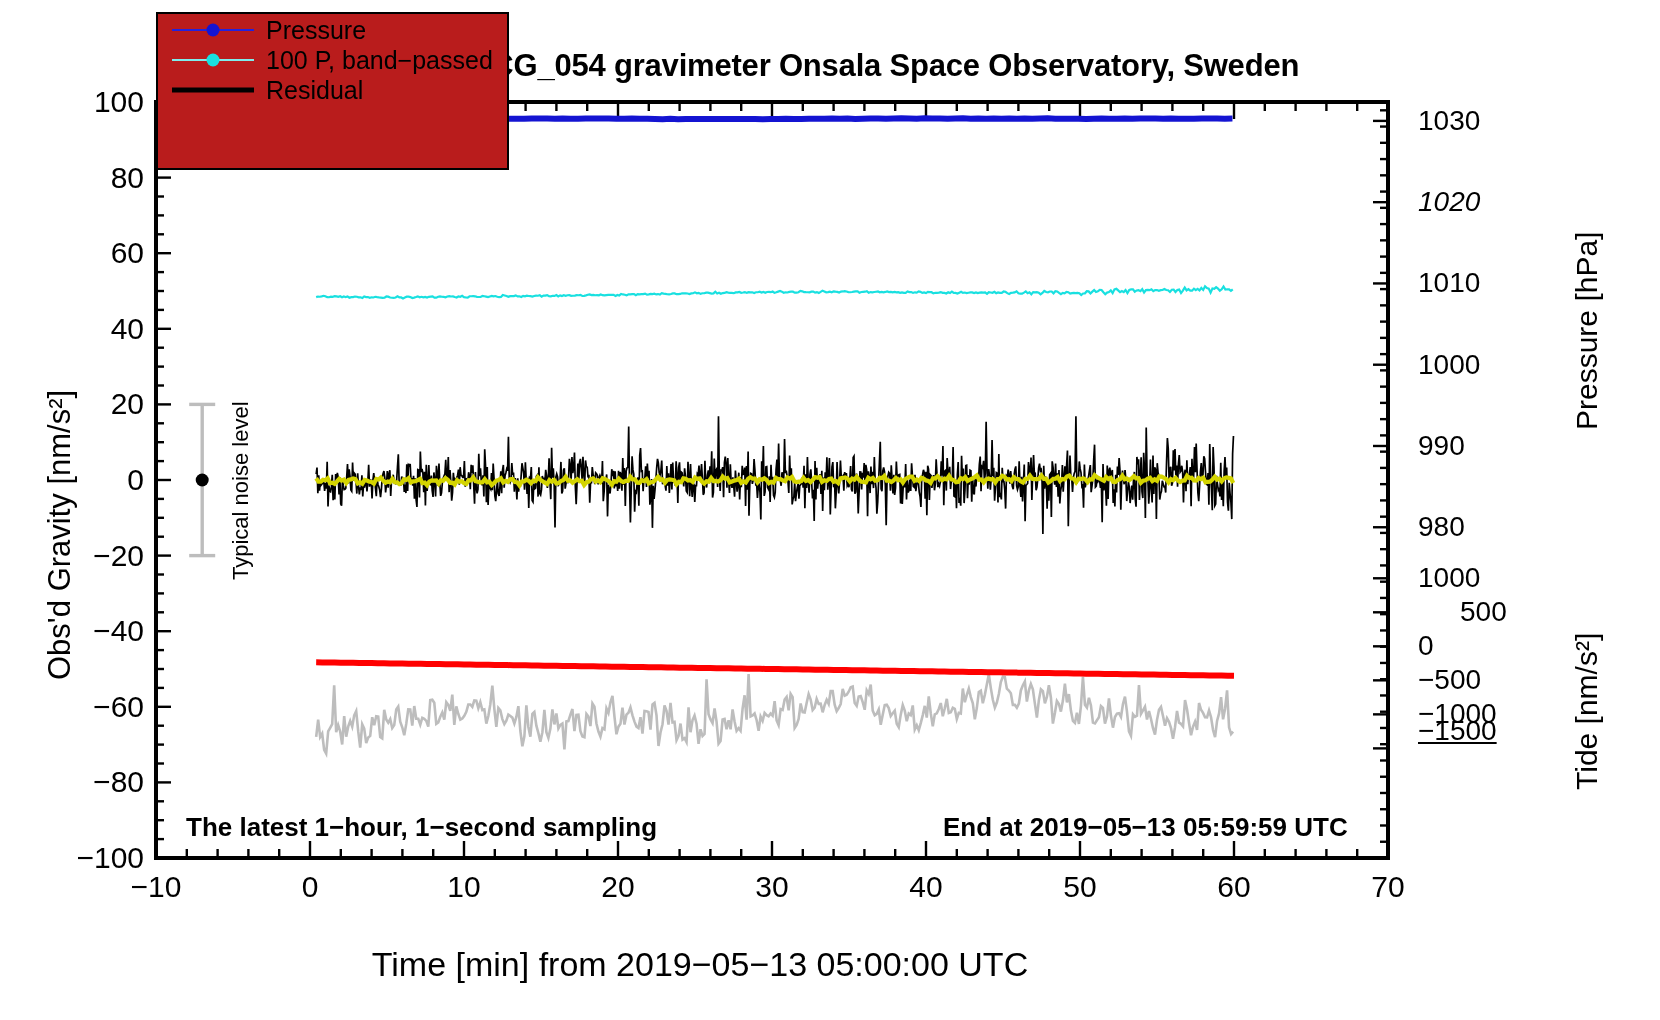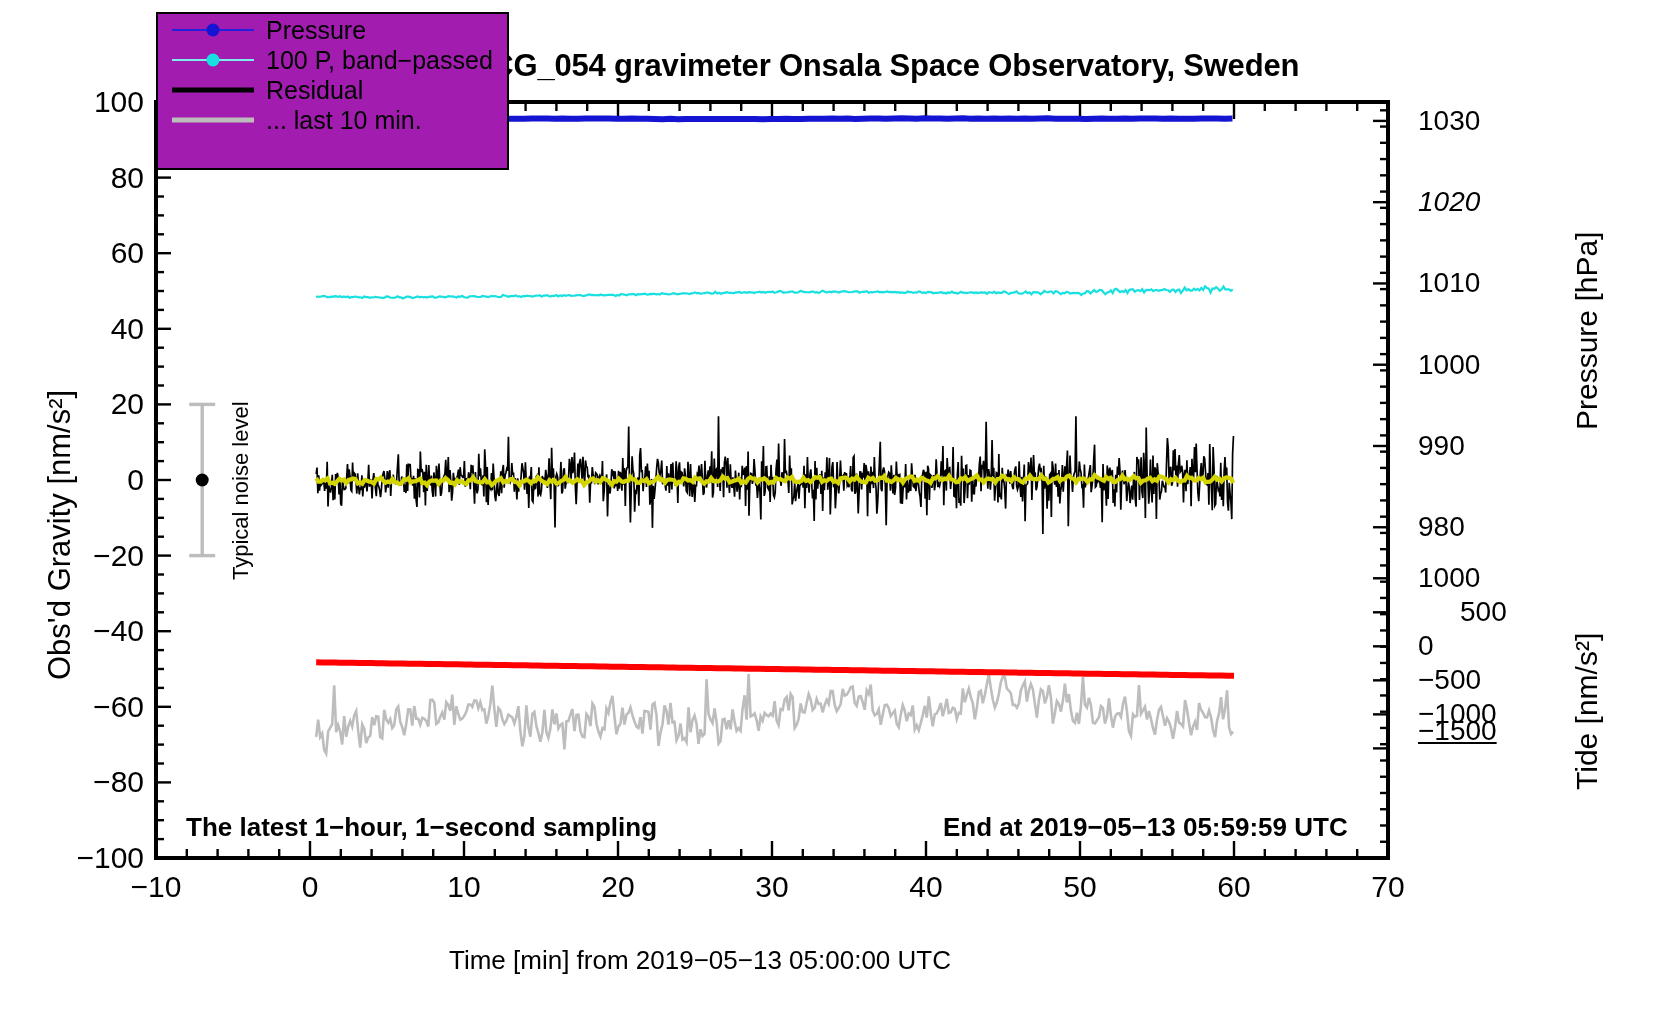--- a/index.html
+++ b/index.html
@@ -7,37 +7,37 @@
   #root{position:relative;width:1660px;height:1020px;}
 
   .abs{position:absolute;}
 
   .rot-label{
     position:absolute; white-space:nowrap; font-size:31px;
     transform-origin:0 0; transform:rotate(-90deg);
   }
 
   #xlabel{
-    left:0; top:945px; width:1400px; text-align:center; font-size:26px;
+    left:0; top:945px; width:1400px; text-align:center; font-size:34px;
   }
 
   #title{
     left:380px; top:48px; width:1010px; text-align:center;
     font-size:31px; font-weight:bold; letter-spacing:-0.2px;
   }
 
   
   .ytick{ position:absolute; right:0; text-align:right; font-size:30px; transform:translateY(-50%); }
   .ytick-r{ position:absolute; left:0; text-align:left; font-size:28px; transform:translateY(-50%); }
   .xtick{ position:absolute; text-align:center; font-size:30px; transform:translateX(-50%); }
 
   
   #legend{
     left:156px; top:12px; width:353px; height:158px;
-    border:2px solid #000; background:#a21caf; z-index:40;
+    border:2px solid #000; background:#b91c1c; z-index:40;
     padding:0; box-sizing:border-box;
   }
   .leg-row{ display:flex; align-items:center; height:28px; margin-top:2px; }
   .leg-sym{ width:82px; height:28px; position:relative; margin-left:14px; flex:0 0 auto;}
   .leg-line{ position:absolute; left:0; top:50%; width:82px; transform:translateY(-50%); }
   .leg-dot{ position:absolute; left:33px; top:50%; width:13px; height:13px; border-radius:50%;
             transform:translate(-50%,-50%); margin-left:8px;}
   .leg-text{ font-size:25px; margin-left:12px; white-space:nowrap; }
 
   
@@ -334,26 +334,20 @@
         <span class="leg-dot" style="background:#19e0e0;"></span>
       </span>
       <span class="leg-text">100 P, band−passed</span>
     </div>
     <div class="leg-row">
       <span class="leg-sym">
         <span class="leg-line" style="border-top:5px solid #000000;"></span>
       </span>
       <span class="leg-text">Residual</span>
     </div>
-    <div class="leg-row">
-      <span class="leg-sym">
-        <span class="leg-line" style="border-top:5px solid #bdbdbd;"></span>
-      </span>
-      <span class="leg-text">... last 10 min.</span>
-    </div>
   </div>
 
   <div id="noise-caption" style="left:228px; top:580px;">Typical noise level</div>
 
   <div class="plot-note" style="left:186px; top:812px;">The latest 1−hour, 1−second sampling</div>
 
   <div class="plot-note" style="left:943px; top:812px;">End at 2019−05−13 05:59:59 UTC</div>
 
 </div>
 

